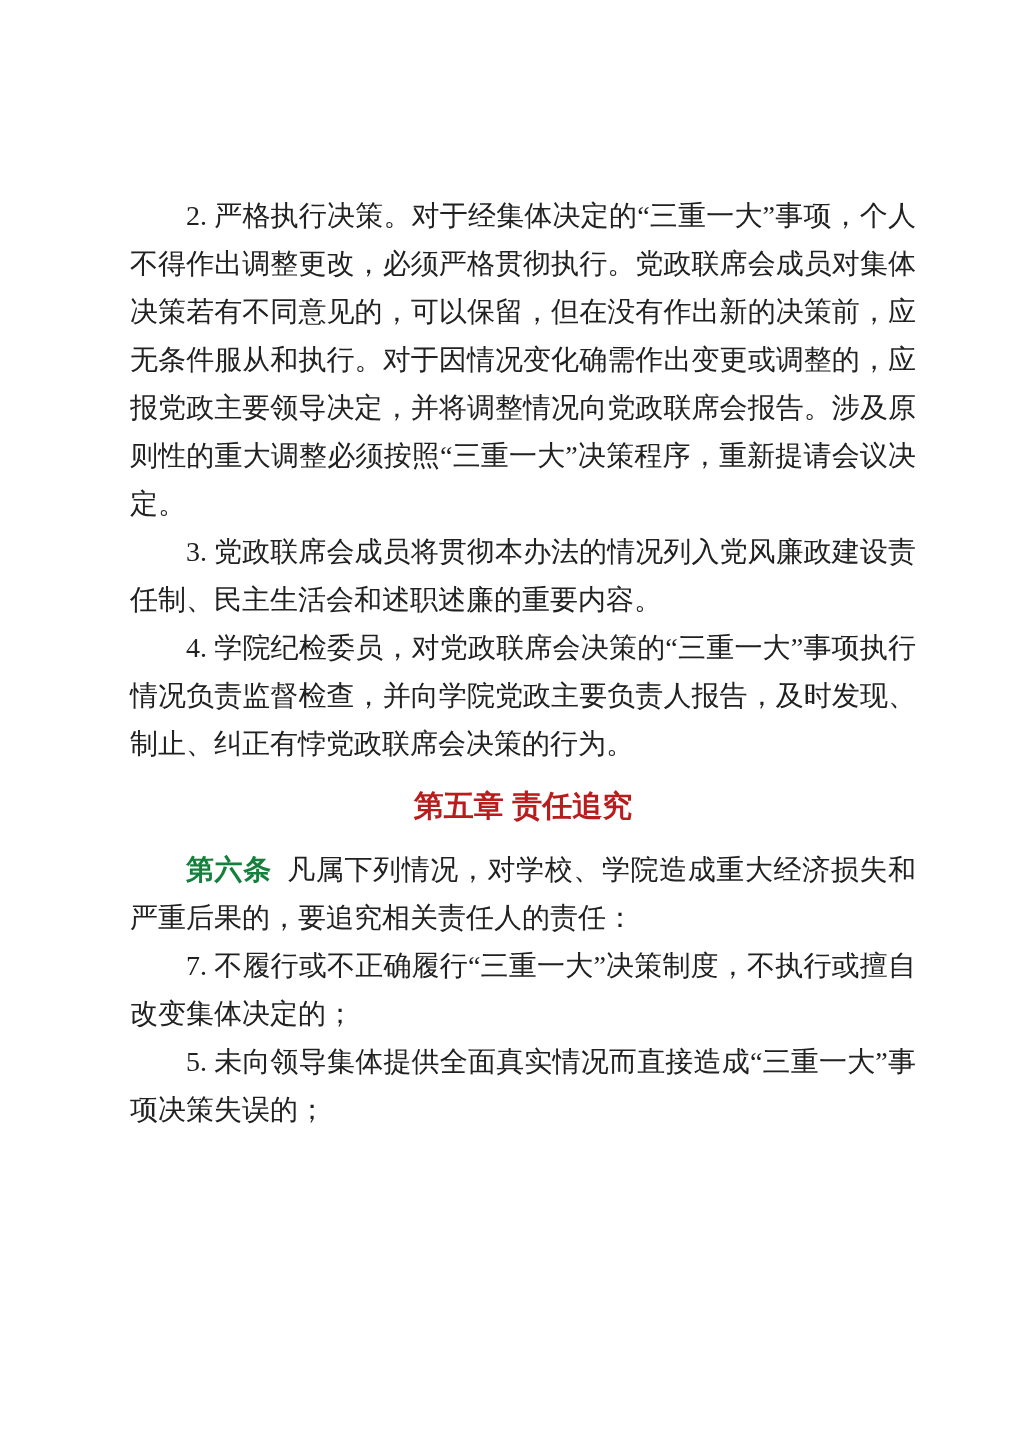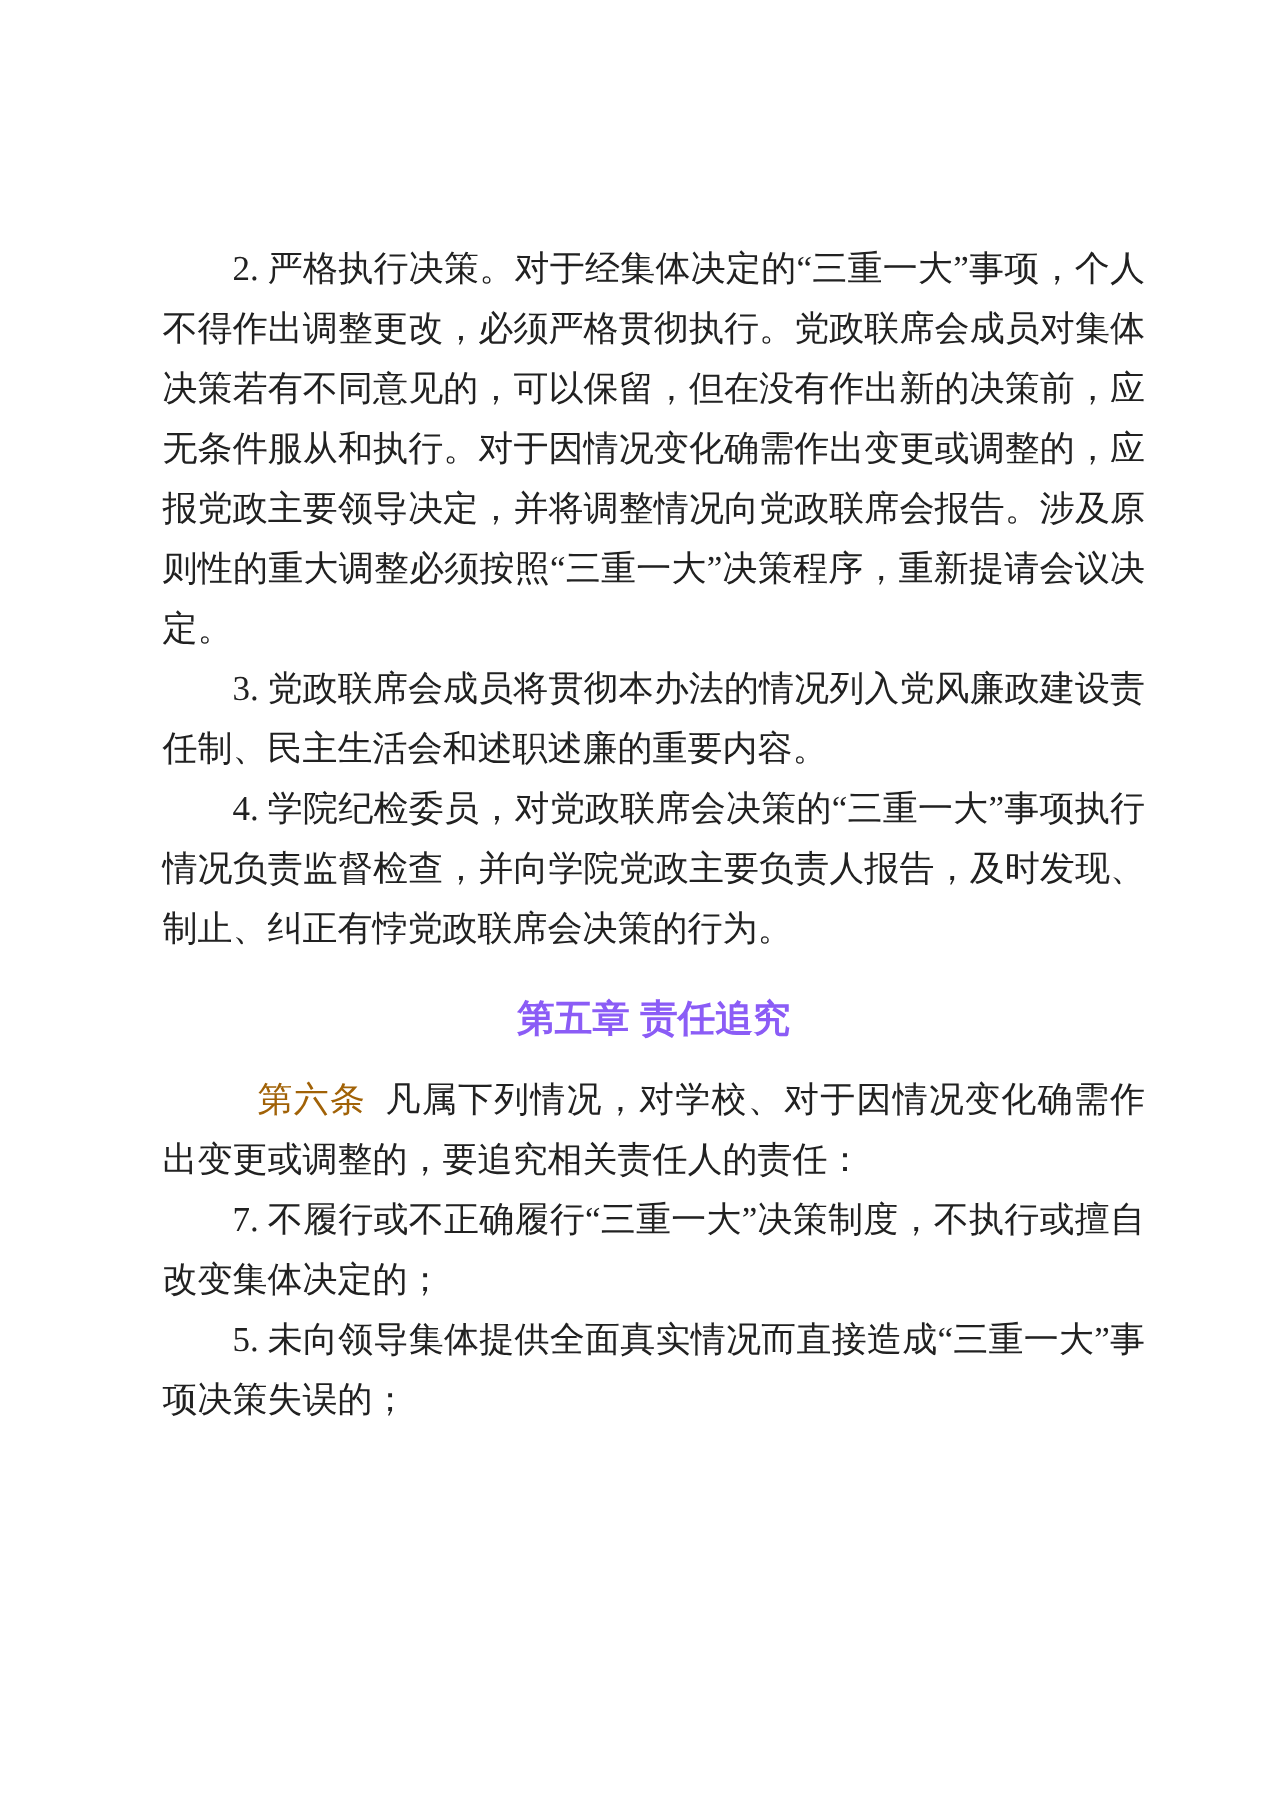--- a/index.html
+++ b/index.html
@@ -27,44 +27,43 @@
     text-indent: 2em;
     letter-spacing: 0;
   }
   .chapter-heading {
     font-family: "Liberation Sans", sans-serif;
     font-weight: bold;
     font-size: 30px;
     line-height: 48px;
     text-align: center;
     text-indent: 0;
-    margin: 24px 0 16px 0;
-    color: #8b5cf6;
+    margin: 14px 0 16px 0;
+    color: #b91c1c;
   }
   .article-lead {
     font-family: "Liberation Sans", sans-serif;
-    font-weight: normal;
+    font-weight: bold;
     margin-right: 0.55em;
-    color: #a16207;
-    margin-left: 20px;
+    color: #15803d;
   }
 </style>
 </head>
 <body>
 
 <div class="page">
 
   <p class="body-para">2. 严格执行决策。对于经集体决定的“三重一大”事项，个人不得作出调整更改，必须严格贯彻执行。党政联席会成员对集体决策若有不同意见的，可以保留，但在没有作出新的决策前，应无条件服从和执行。对于因情况变化确需作出变更或调整的，应报党政主要领导决定，并将调整情况向党政联席会报告。涉及原则性的重大调整必须按照“三重一大”决策程序，重新提请会议决定。</p>
 
   <p class="body-para">3. 党政联席会成员将贯彻本办法的情况列入党风廉政建设责任制、民主生活会和述职述廉的重要内容。</p>
 
   <p class="body-para">4. 学院纪检委员，对党政联席会决策的“三重一大”事项执行情况负责监督检查，并向学院党政主要负责人报告，及时发现、制止、纠正有悖党政联席会决策的行为。</p>
 
   <h2 class="chapter-heading">第五章 责任追究</h2>
 
-  <p class="body-para"><span class="article-lead">第六条</span><span>凡属下列情况，对学校、对于因情况变化确需作出变更或调整的，要追究相关责任人的责任：</span></p>
+  <p class="body-para"><span class="article-lead">第六条</span><span>凡属下列情况，对学校、学院造成重大经济损失和严重后果的，要追究相关责任人的责任：</span></p>
 
   <p class="body-para">7. 不履行或不正确履行“三重一大”决策制度，不执行或擅自改变集体决定的；</p>
 
 
   <p class="body-para">5. 未向领导集体提供全面真实情况而直接造成“三重一大”事项决策失误的；</p>
 
 </div>
 
 </body></html>

